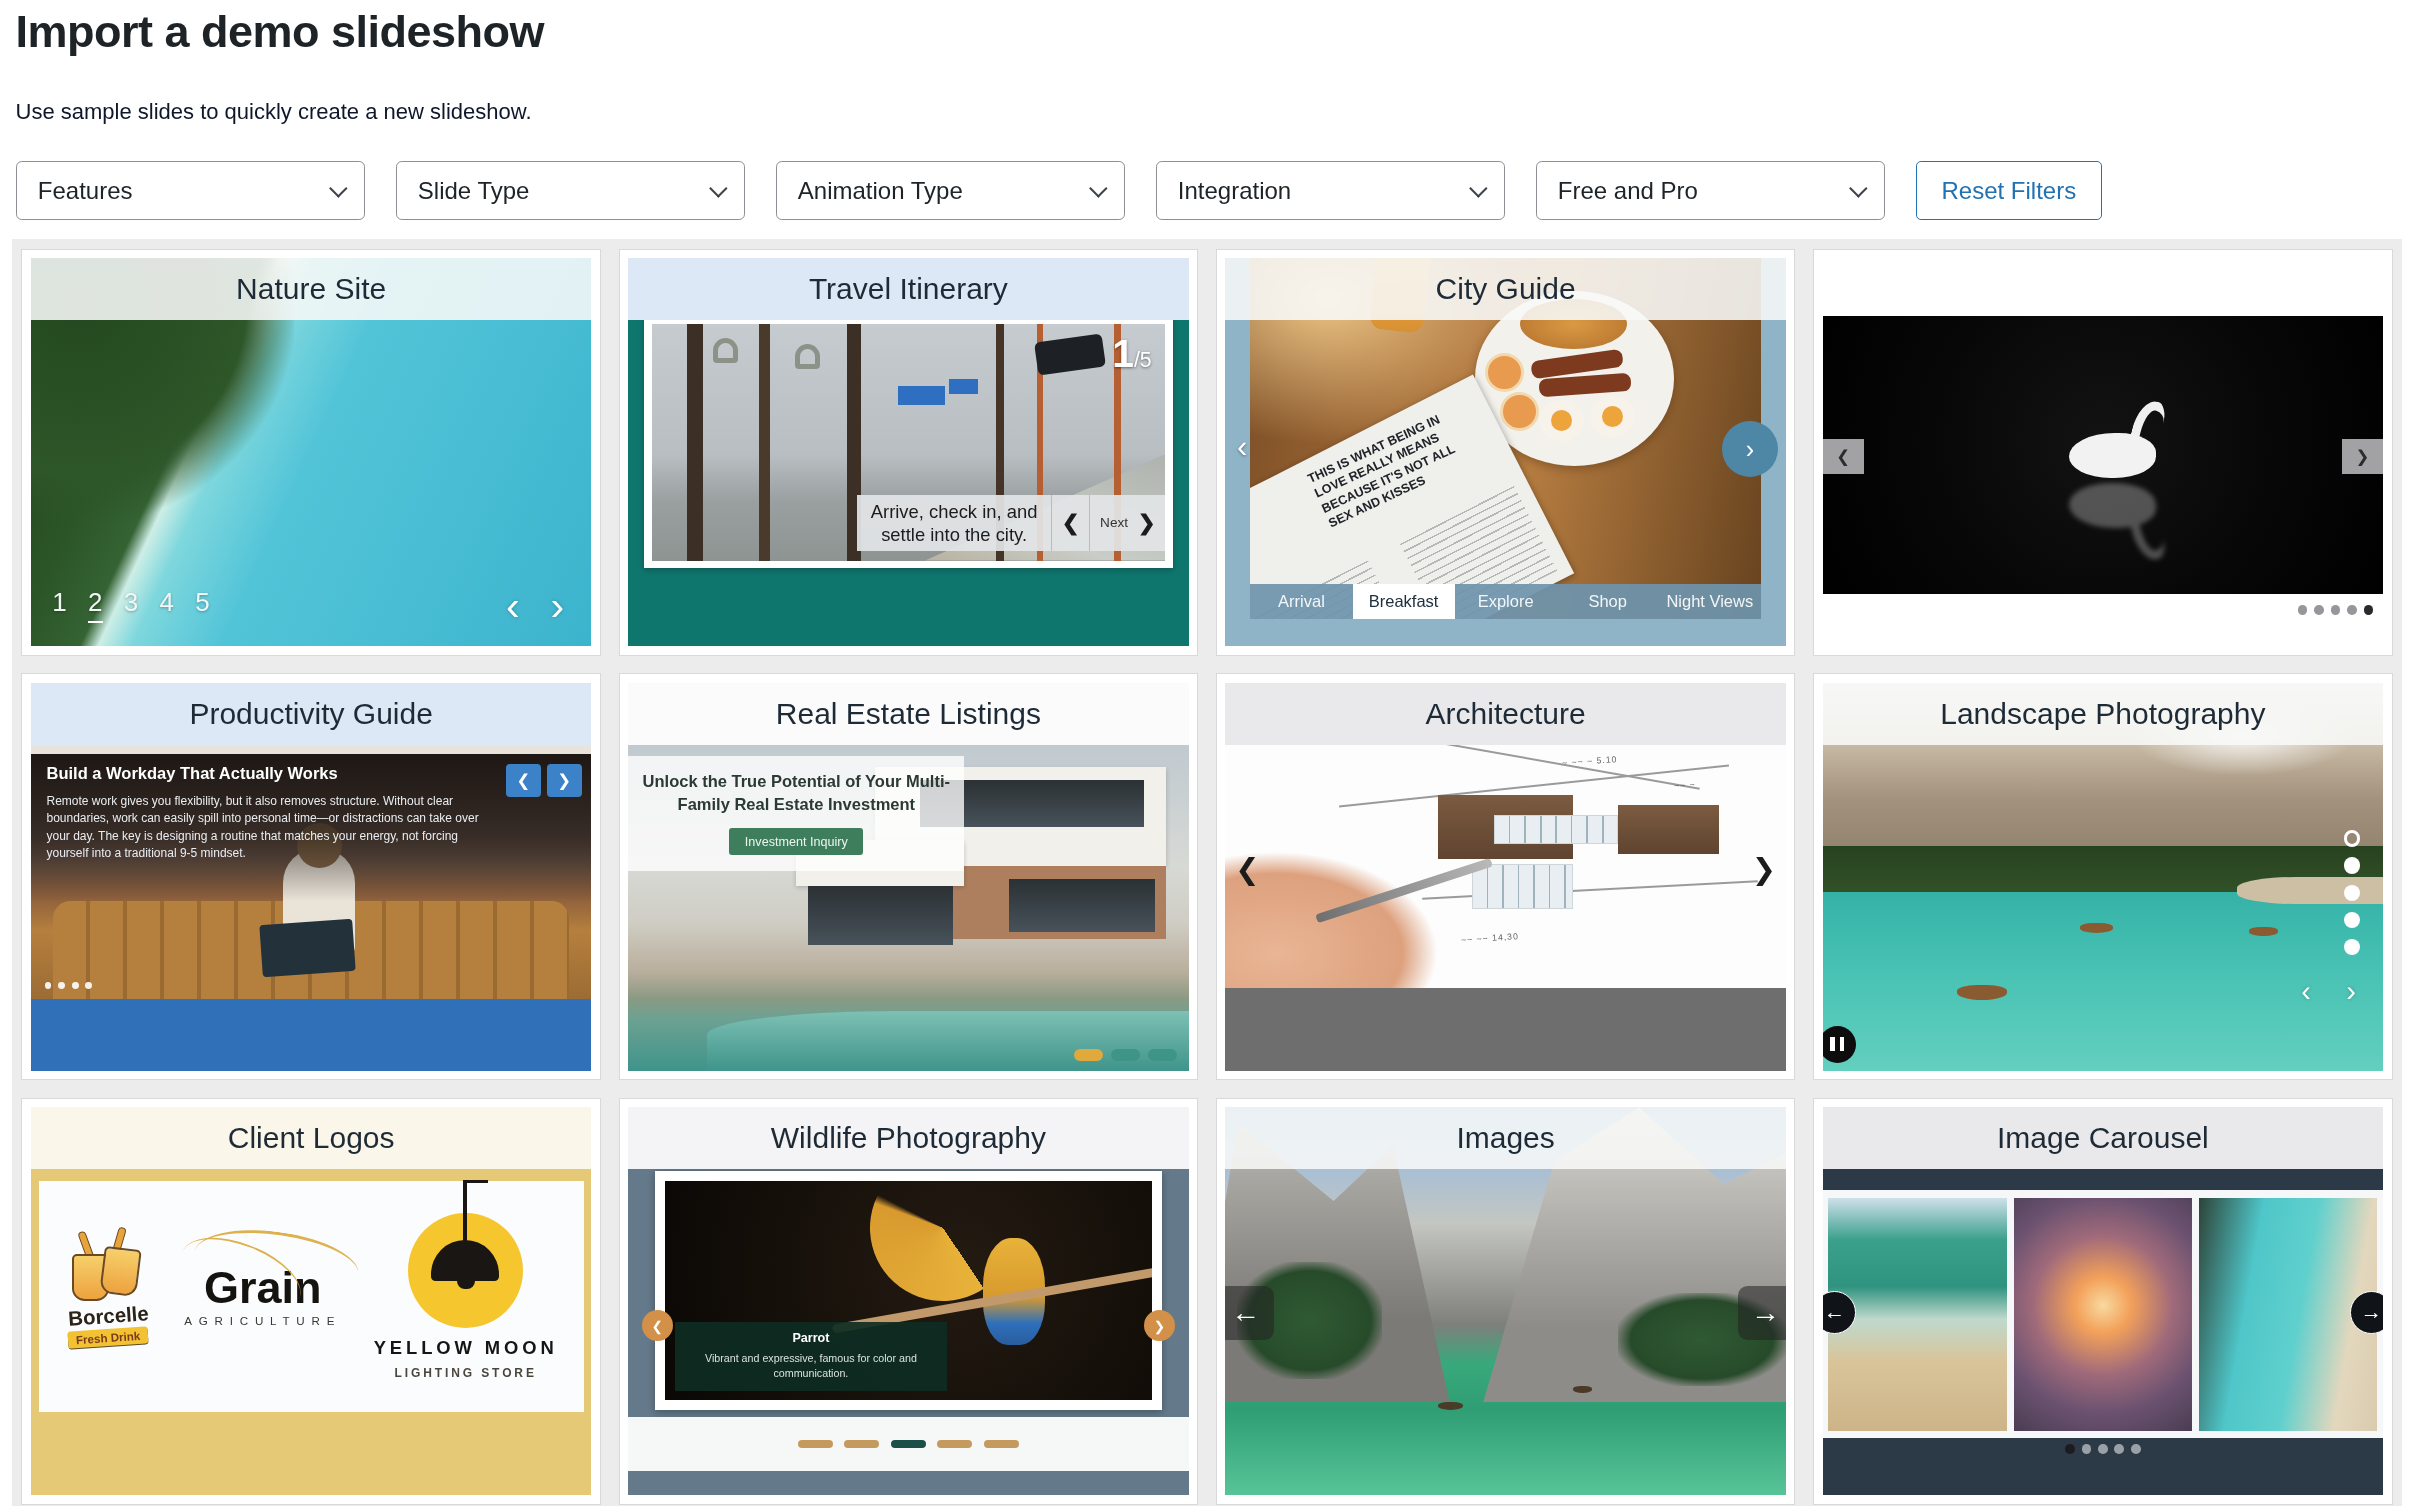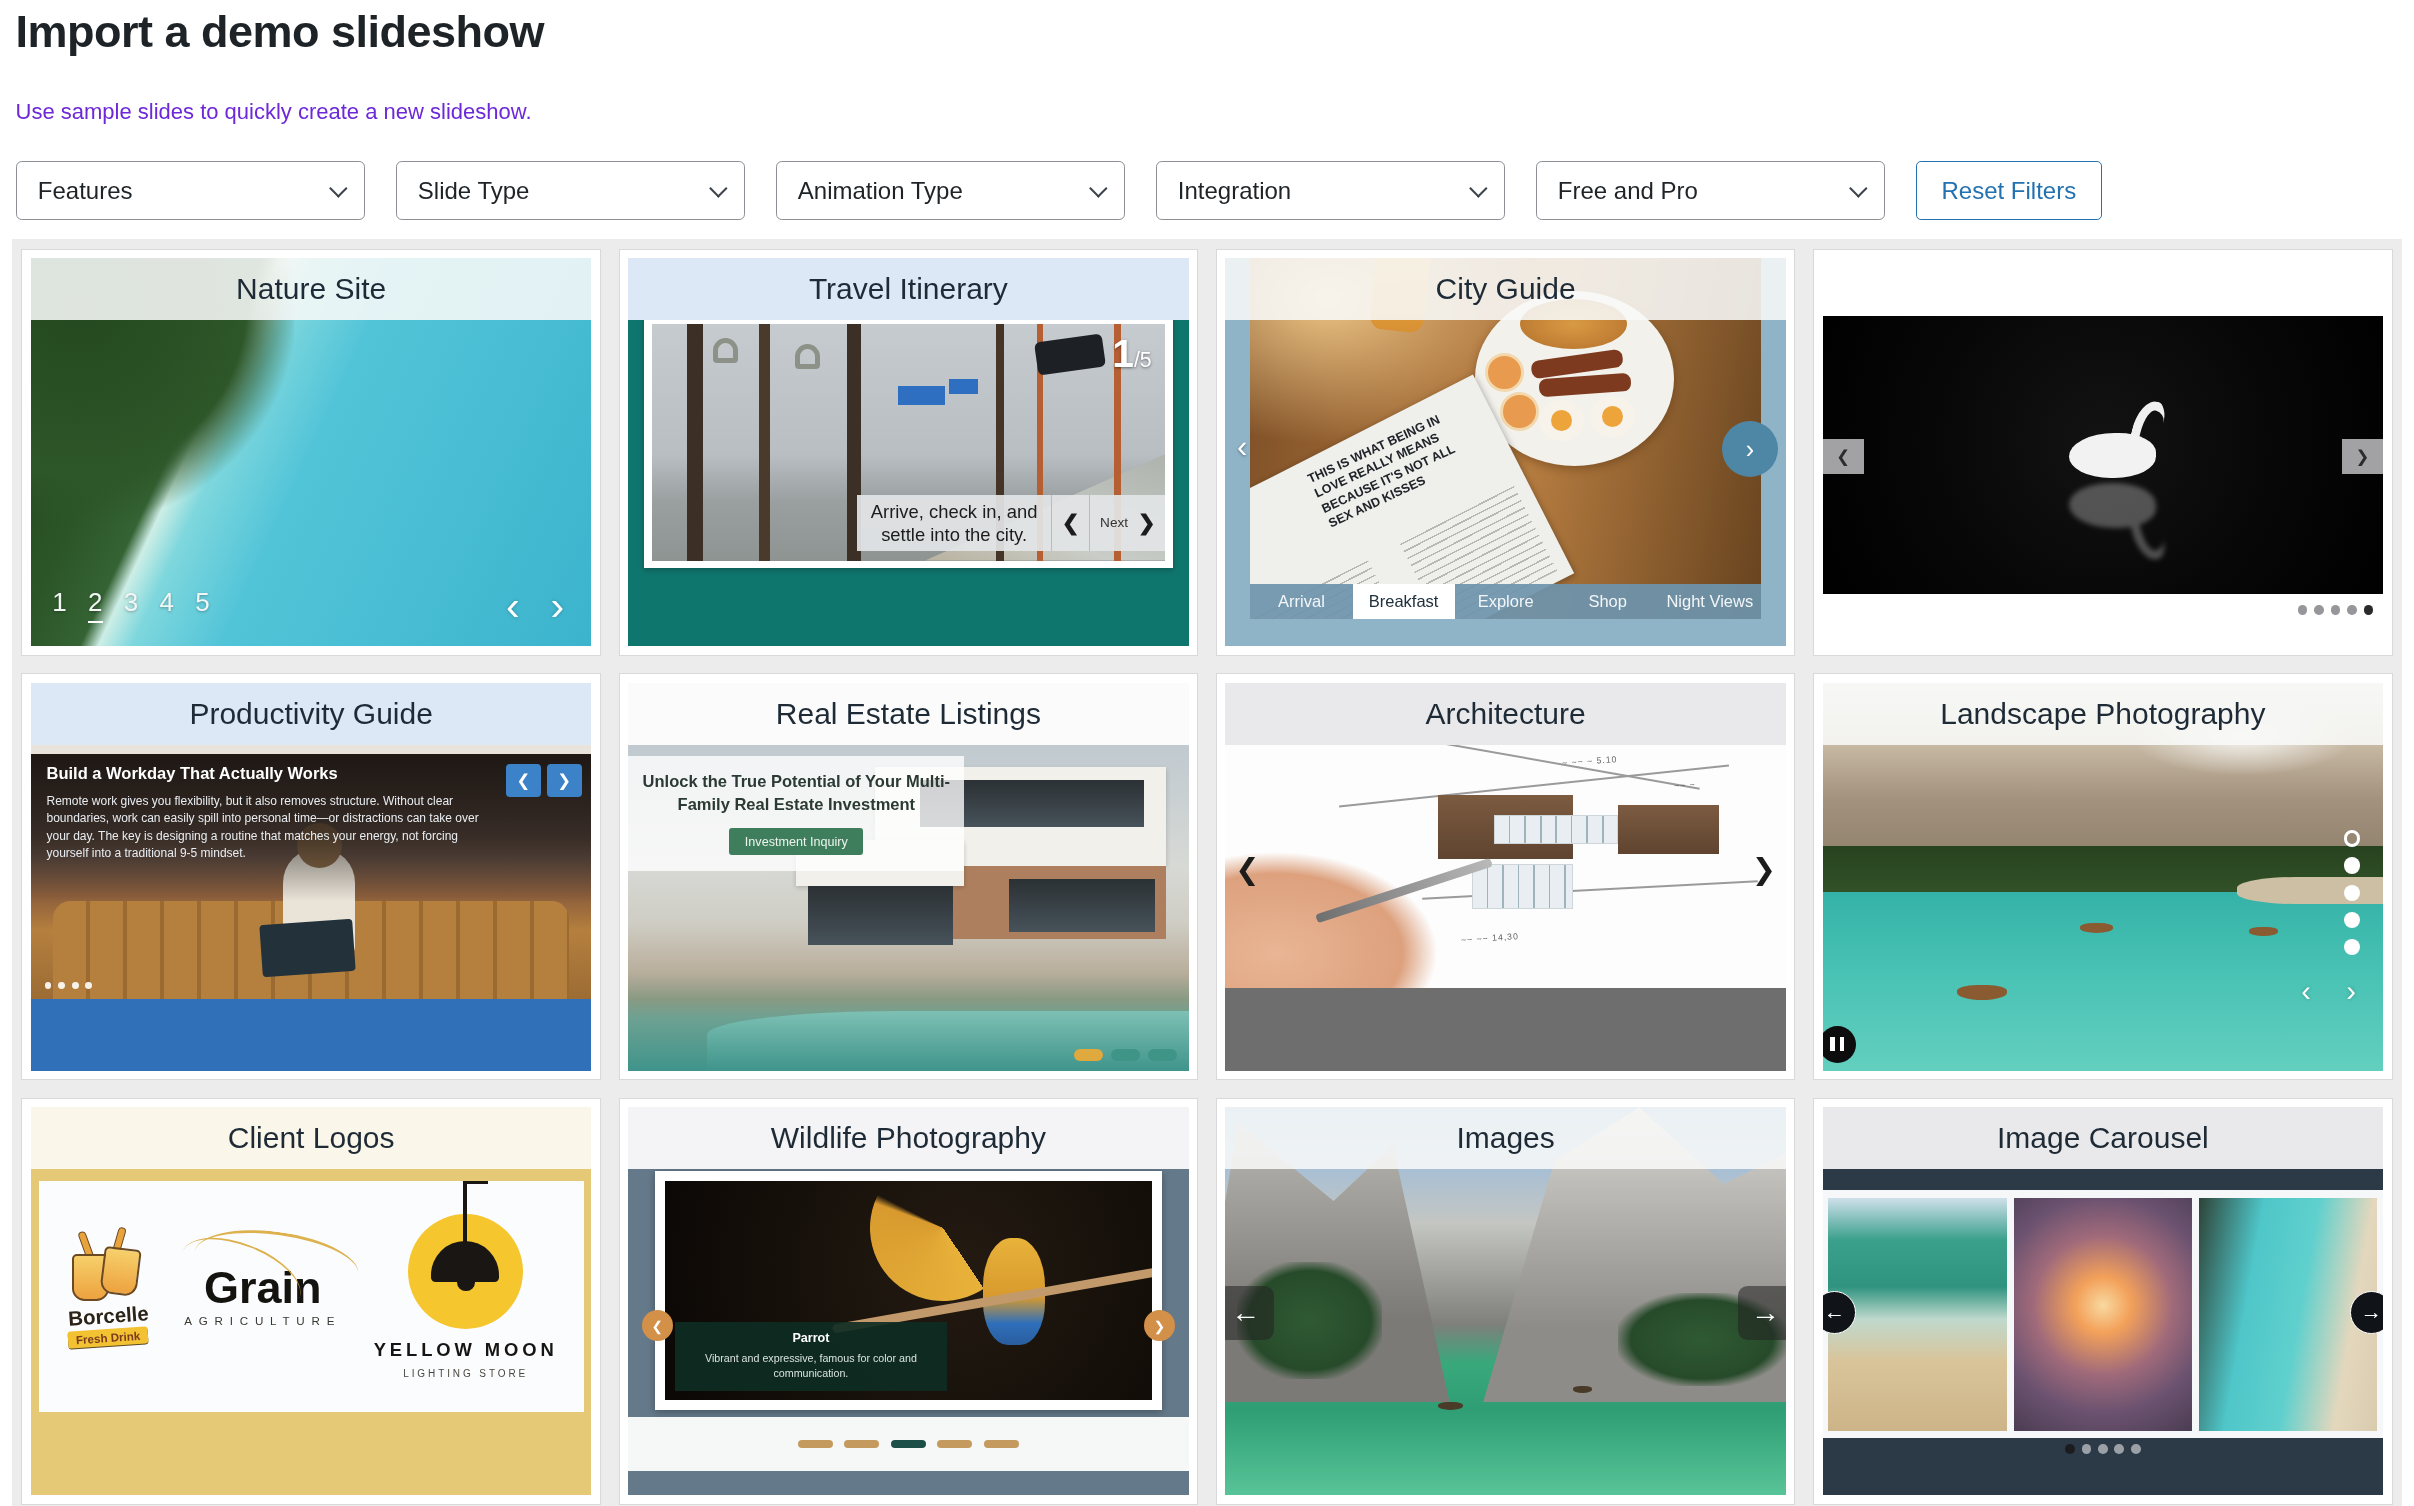--- a/index.html
+++ b/index.html
@@ -3,21 +3,21 @@
 <meta charset="utf-8">
 <style>
   * { margin:0; padding:0; box-sizing:border-box; }
   html,body { width:2414px; height:1506px; background:#ffffff; overflow:hidden;
               font-family:"Liberation Sans", sans-serif; }
   body { position:relative; }
 
   
   .page-title { position:absolute; top:5.8px; left:15.5px; font-size:45px; font-weight:600;
                 color:#1d2327; letter-spacing:-0.5px; }
-  .page-subtitle { position:absolute; top:99px; left:15.5px; font-size:22px; color:#6d28d9; }
+  .page-subtitle { position:absolute; top:99px; left:15.5px; font-size:22px; color:#0f172a; }
 
   .filter-row { position:absolute; top:161px; left:15.5px; display:flex; gap:31px; }
   .select { width:349px; height:59px; background:#fff; border:1.5px solid #8c8f94;
             border-radius:5.8px; display:flex; align-items:center; justify-content:space-between;
             padding:0 21.3px; font-size:24px; color:#1e2327; cursor:pointer; }
   .select .chev { width:12.6px; height:12.6px; border-right:2.4px solid #3c434a;
                   border-bottom:2.4px solid #3c434a; transform:rotate(45deg) translateY(-2.9px); }
   .reset-btn { height:59px; padding:0 25px; background:#fff; border:1.5px solid #2271b1;
                border-radius:4.9px; color:#2271b1; font-size:24px; display:flex;
                align-items:center; cursor:pointer; }
@@ -236,21 +236,21 @@
   .grain-tag { font-size:11.6px; letter-spacing:6.8px; color:#3a3630; margin-top:3.9px; }
   .moon-circle { position:relative; width:115px; height:115px; background:#f6c62f; border-radius:50%;
                  margin:0 auto 9.7px; }
   .lamp-cord { position:absolute; left:55px; top:-33px; width:3.4px; height:62px; background:#191613; }
   .lamp-hook { position:absolute; left:55px; top:-33px; width:25px; height:3.4px; background:#191613; }
   .lamp-dome { position:absolute; left:23px; top:27px; width:68px; height:41px; background:#191613;
                border-radius:58px 58px 7.8px 7.8px; }
   .lamp-bulb { position:absolute; left:49px; top:68px; width:17.5px; height:8.7px; background:#191613;
                border-radius:0 0 8.7px 8.7px; }
   .moon-name { font-size:18.4px; letter-spacing:3.9px; color:#171513; font-weight:600; }
-  .moon-tag { font-size:10px; letter-spacing:2.9px; color:#4a463e; margin-top:7px; }
+  .moon-tag { font-size:12px; letter-spacing:2.9px; color:#4a463e; margin-top:7px;font-weight:bold; }
 
   
   .p-wild { background:#64798a; }
   .wframe { position:absolute; top:5.8px; left:27px; right:27px; height:239px; background:#fff;
             padding:9.7px; box-shadow:0 1.9px 7.8px rgba(0,0,0,.3); }
   .wphoto { position:relative; width:100%; height:100%; overflow:hidden;
             background:radial-gradient(circle at 60% 40%, #241b12 0%, #120d08 70%, #0a0705 100%); }
   .wing { position:absolute; right:28%; top:-12%; width:146px; height:146px;
           background:conic-gradient(from 160deg, #e8b23a, #d89a2e 40%, transparent 42%);
           border-radius:50%; transform:rotate(-14deg); }

